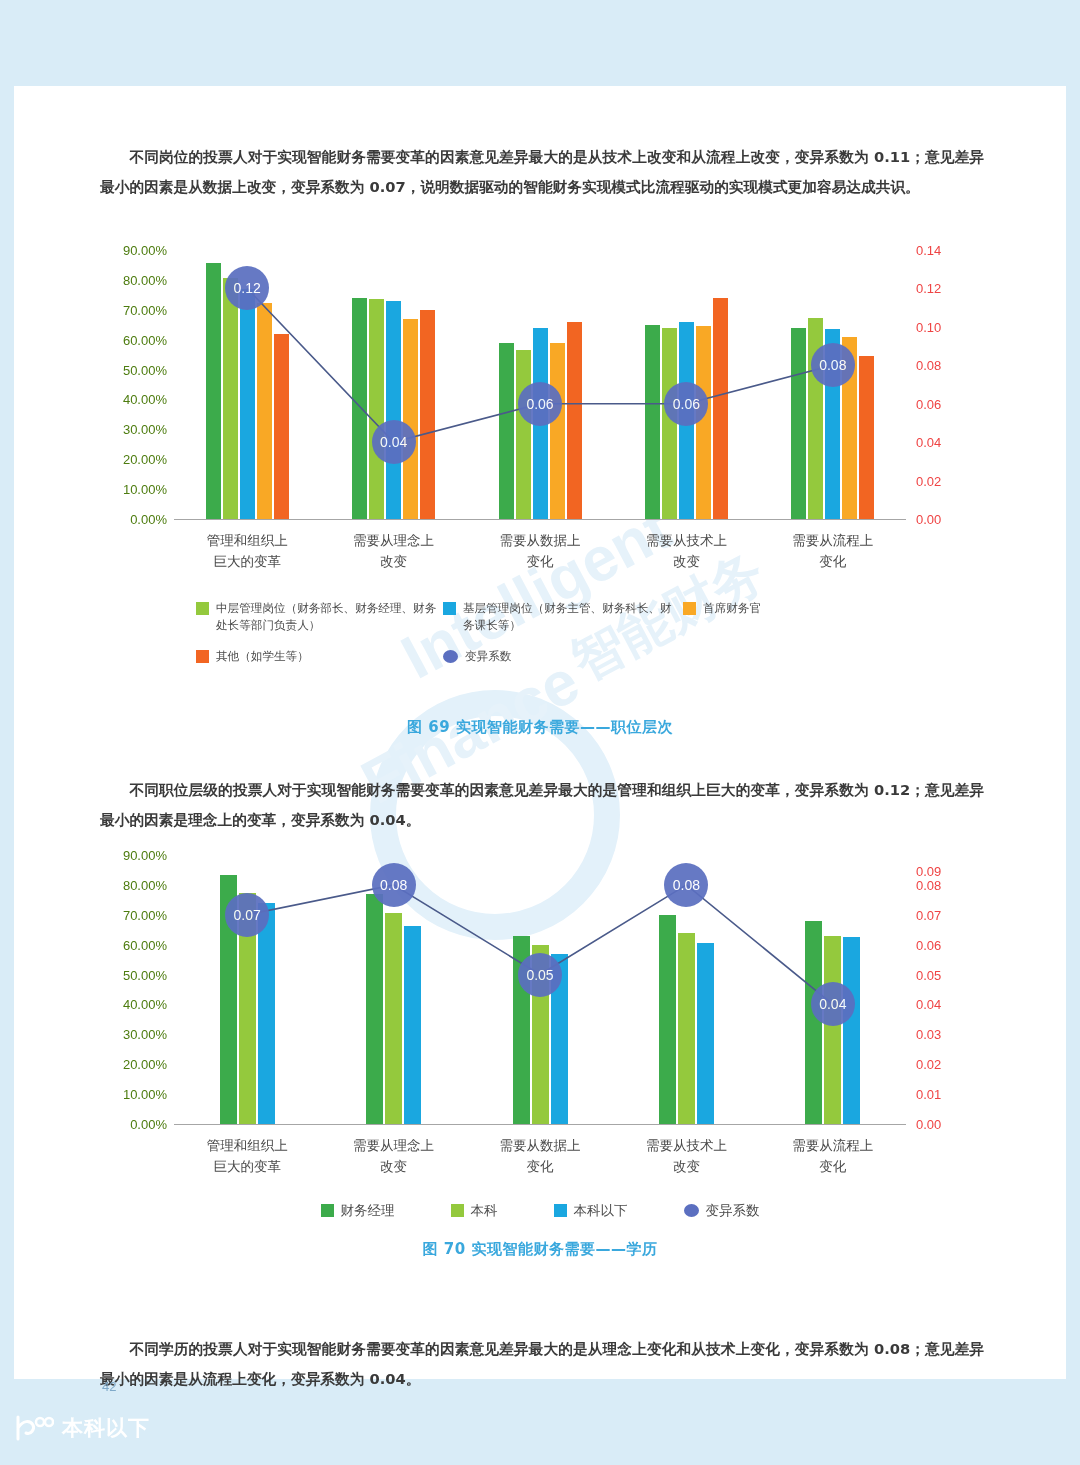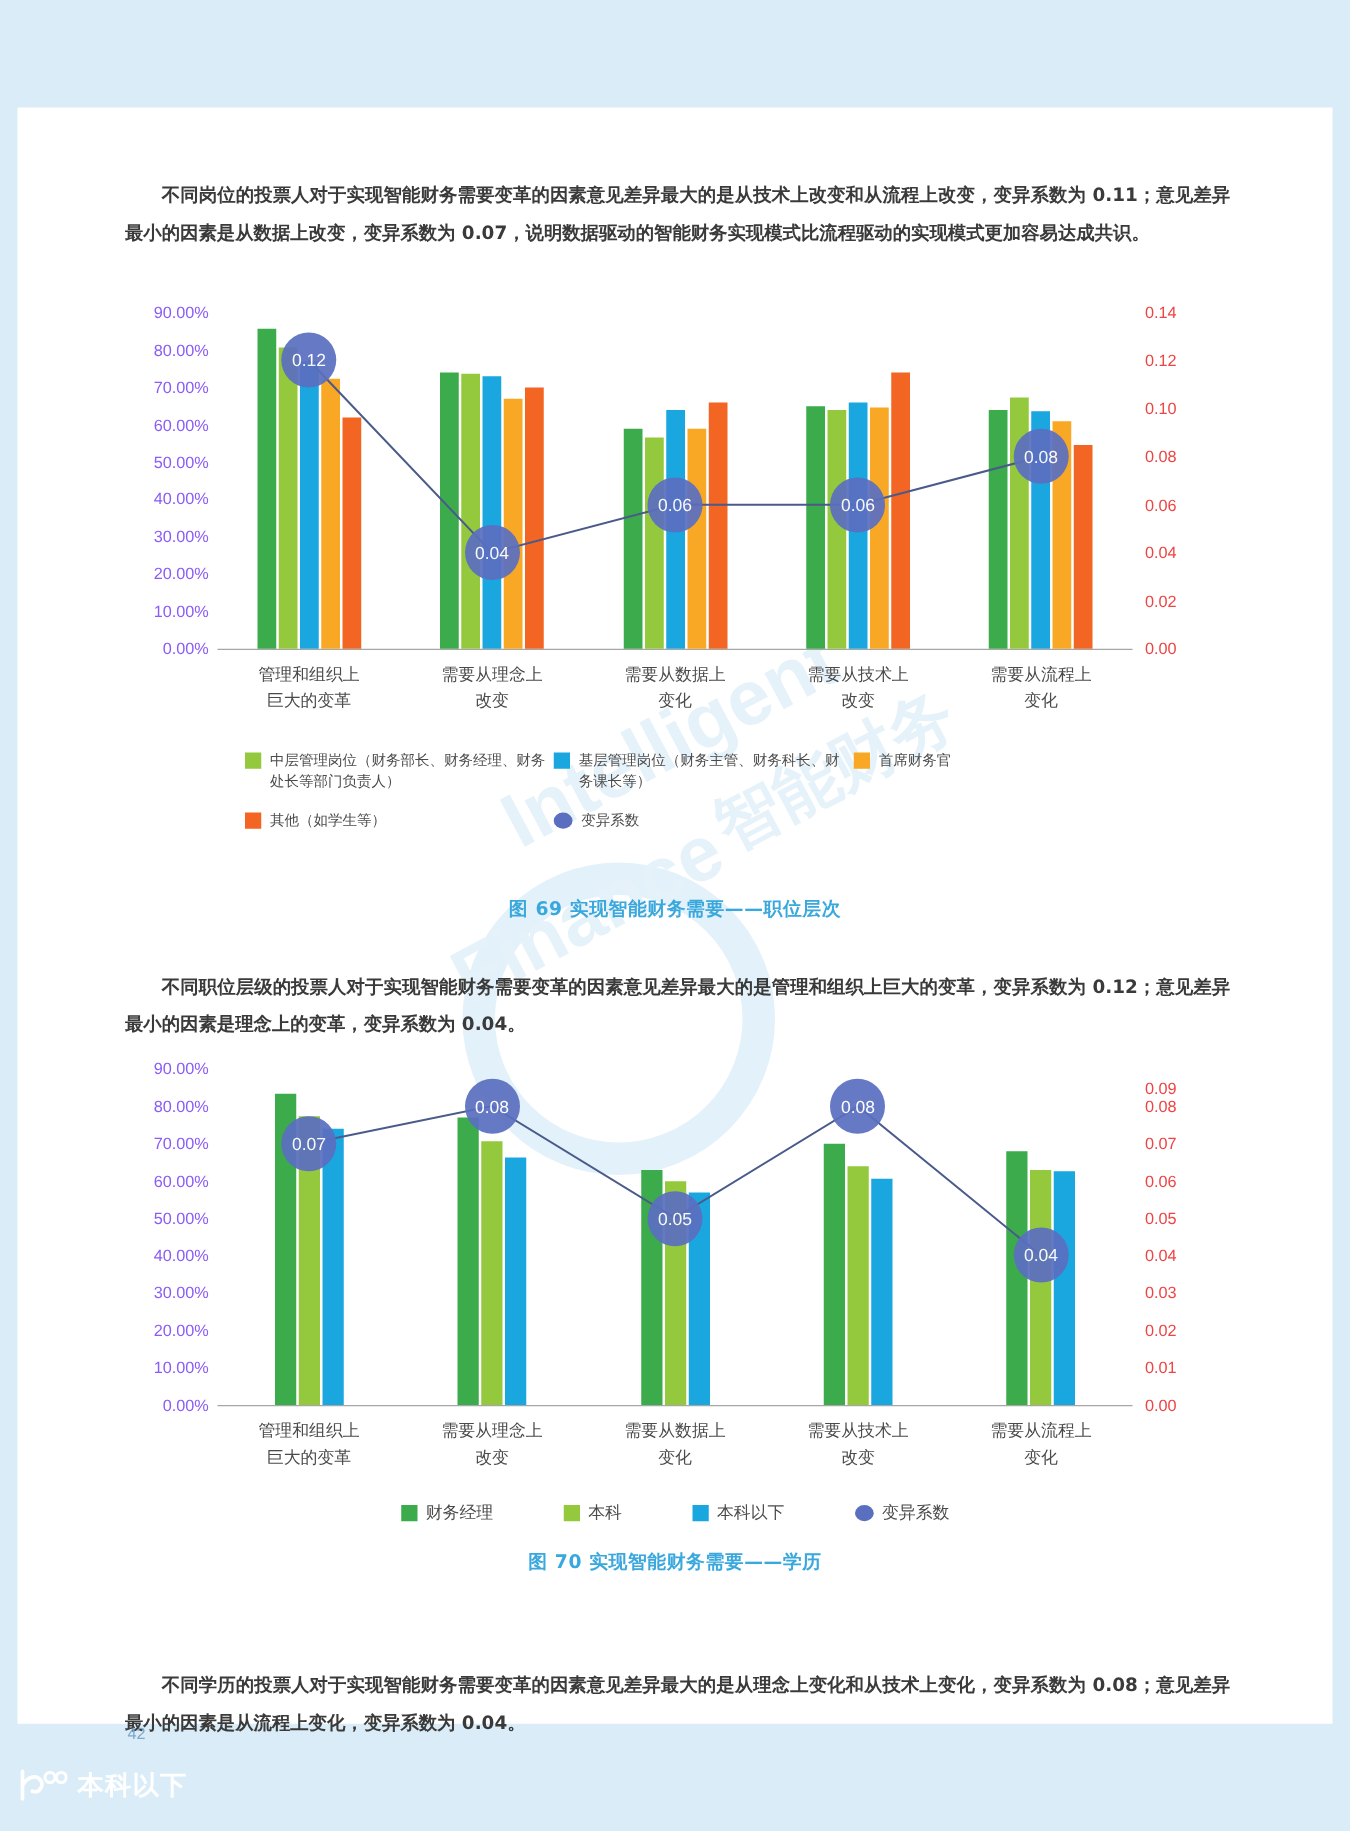--- a/index.html
+++ b/index.html
@@ -73,21 +73,21 @@
     margin-left: 74px;
     margin-right: 78px;
     border-bottom: 1.6px solid #a6a6a6;
   }
   .ytick {
     position: absolute;
     right: 100%;
     margin-right: 7px;
     transform: translateY(-50%);
     font-size: 13px;
-    color: #8b5cf6;
+    color: #4d7c0f;
     white-space: nowrap;
     font-family: "Liberation Sans", sans-serif;
   }
   .ytick-r {
     position: absolute;
     left: 100%;
     margin-left: 10px;
     transform: translateY(-50%);
     font-size: 13px;
     color: #ef4444;

